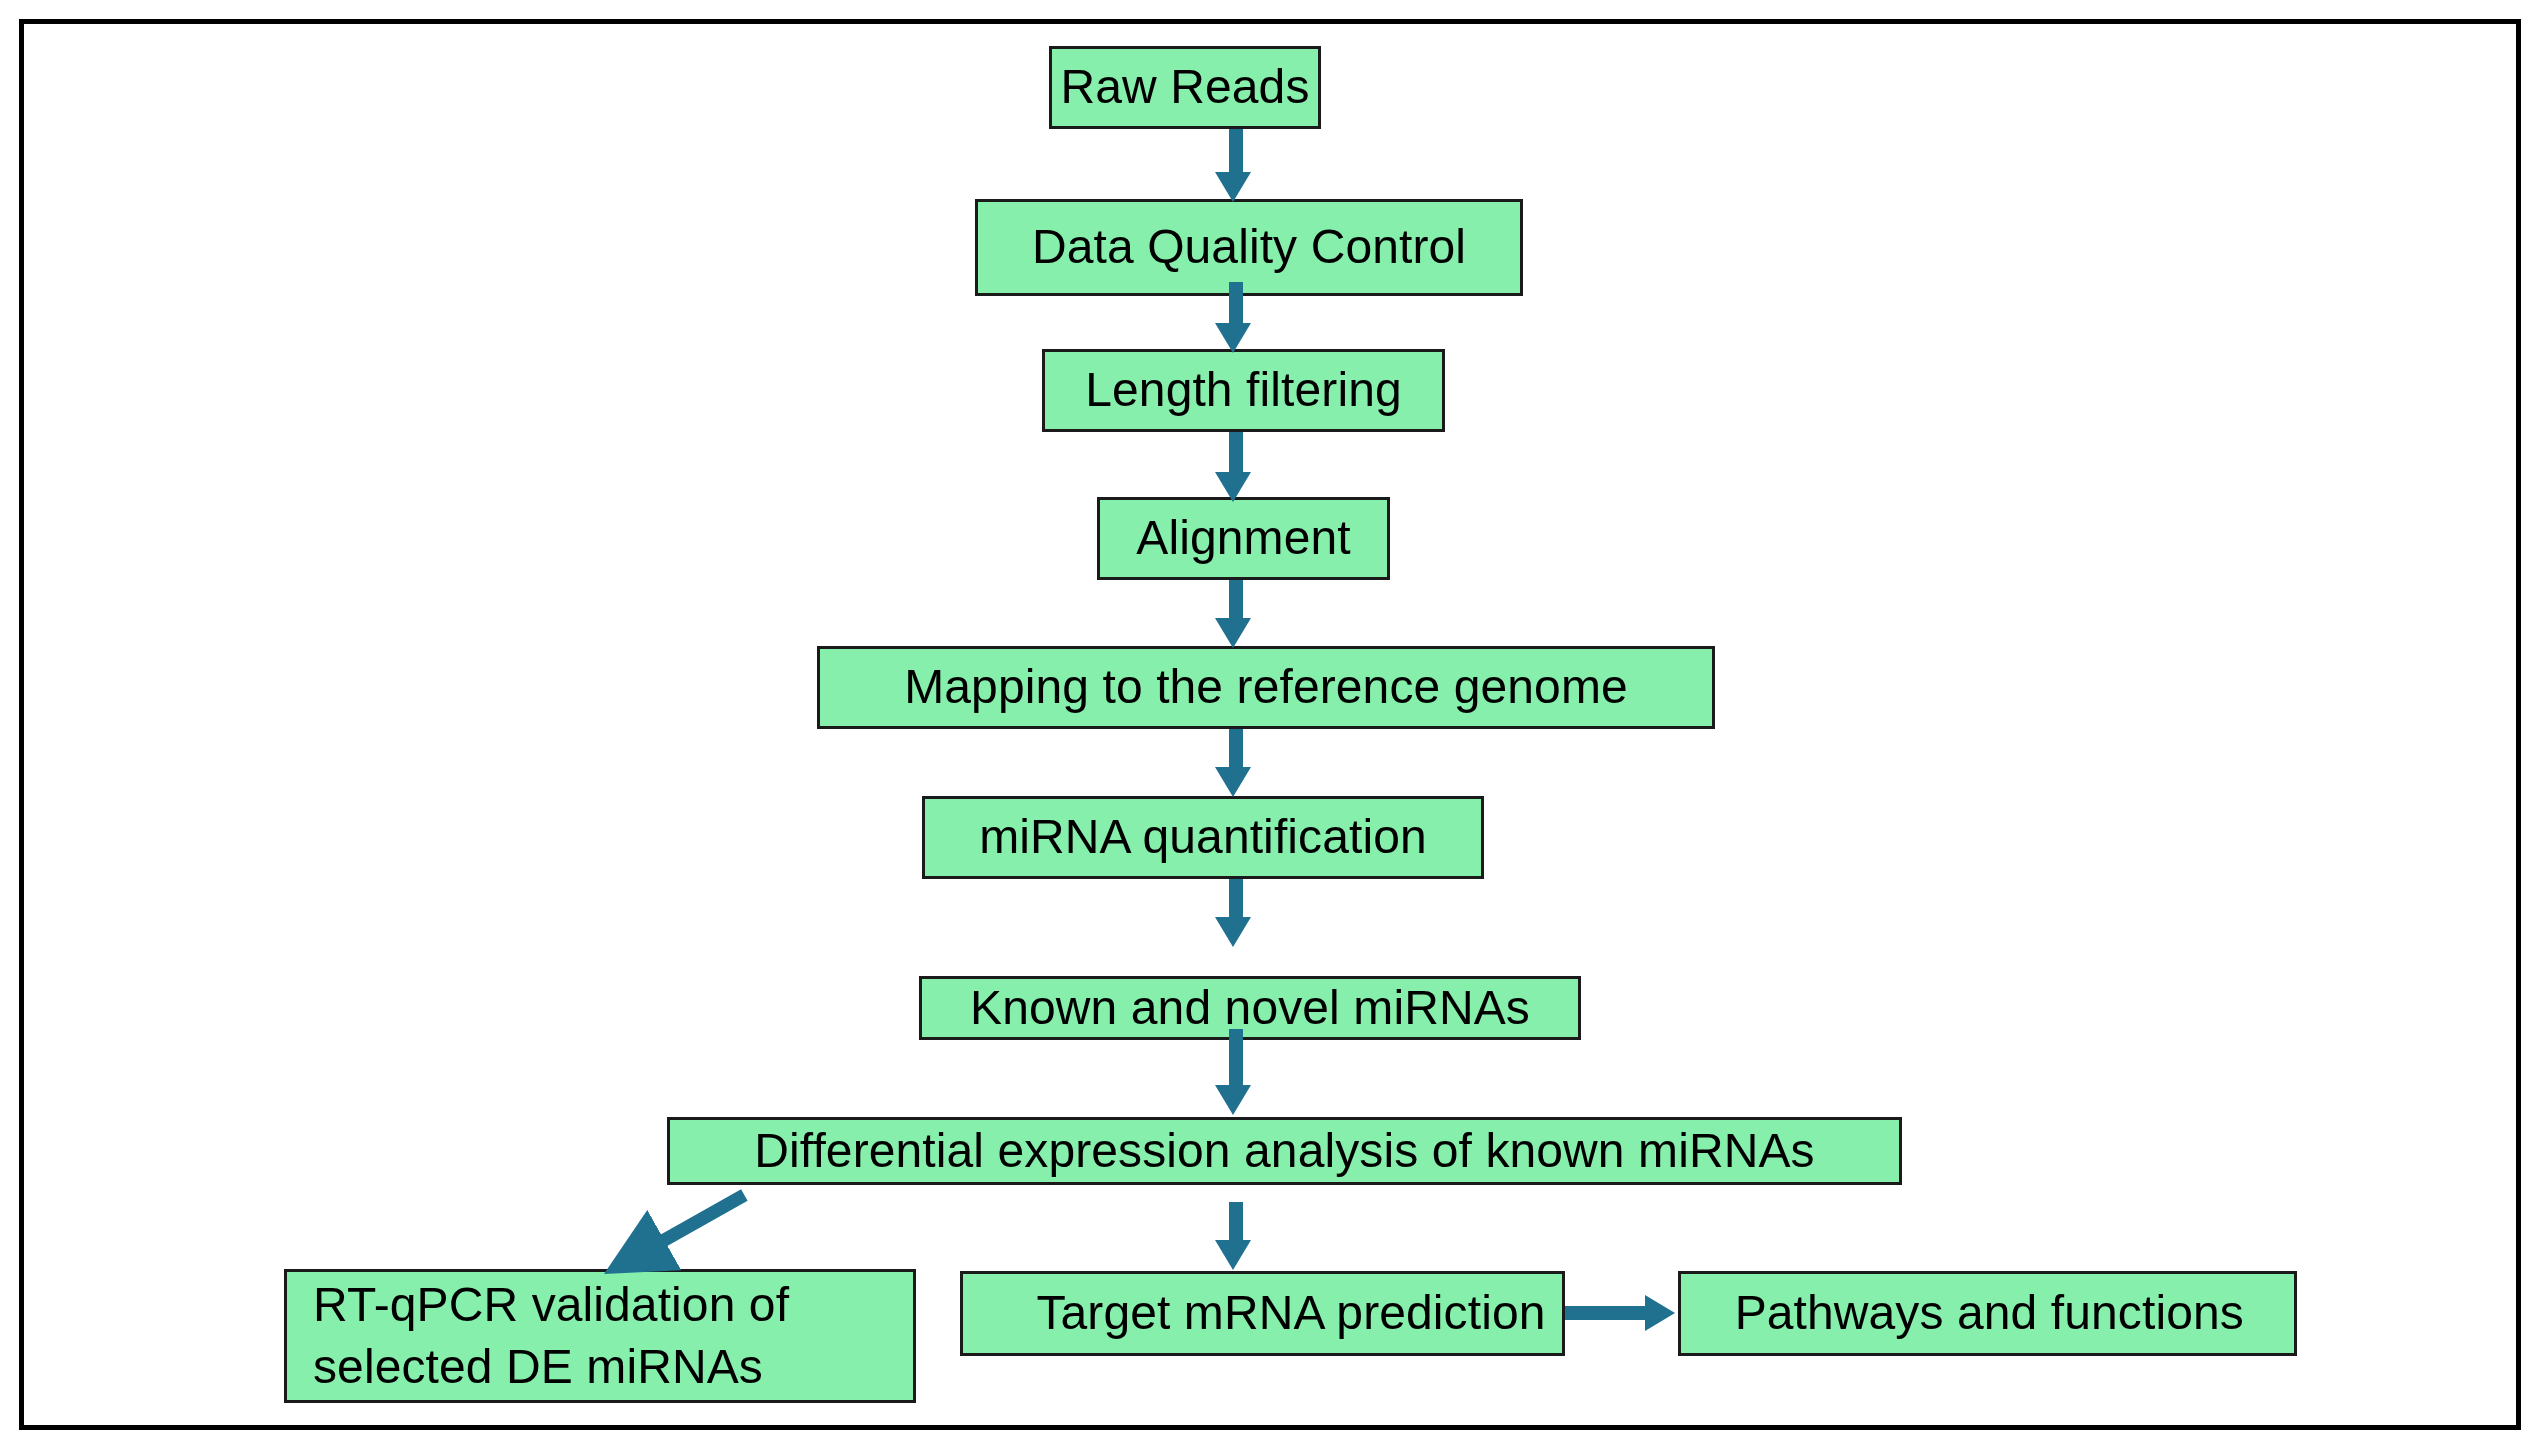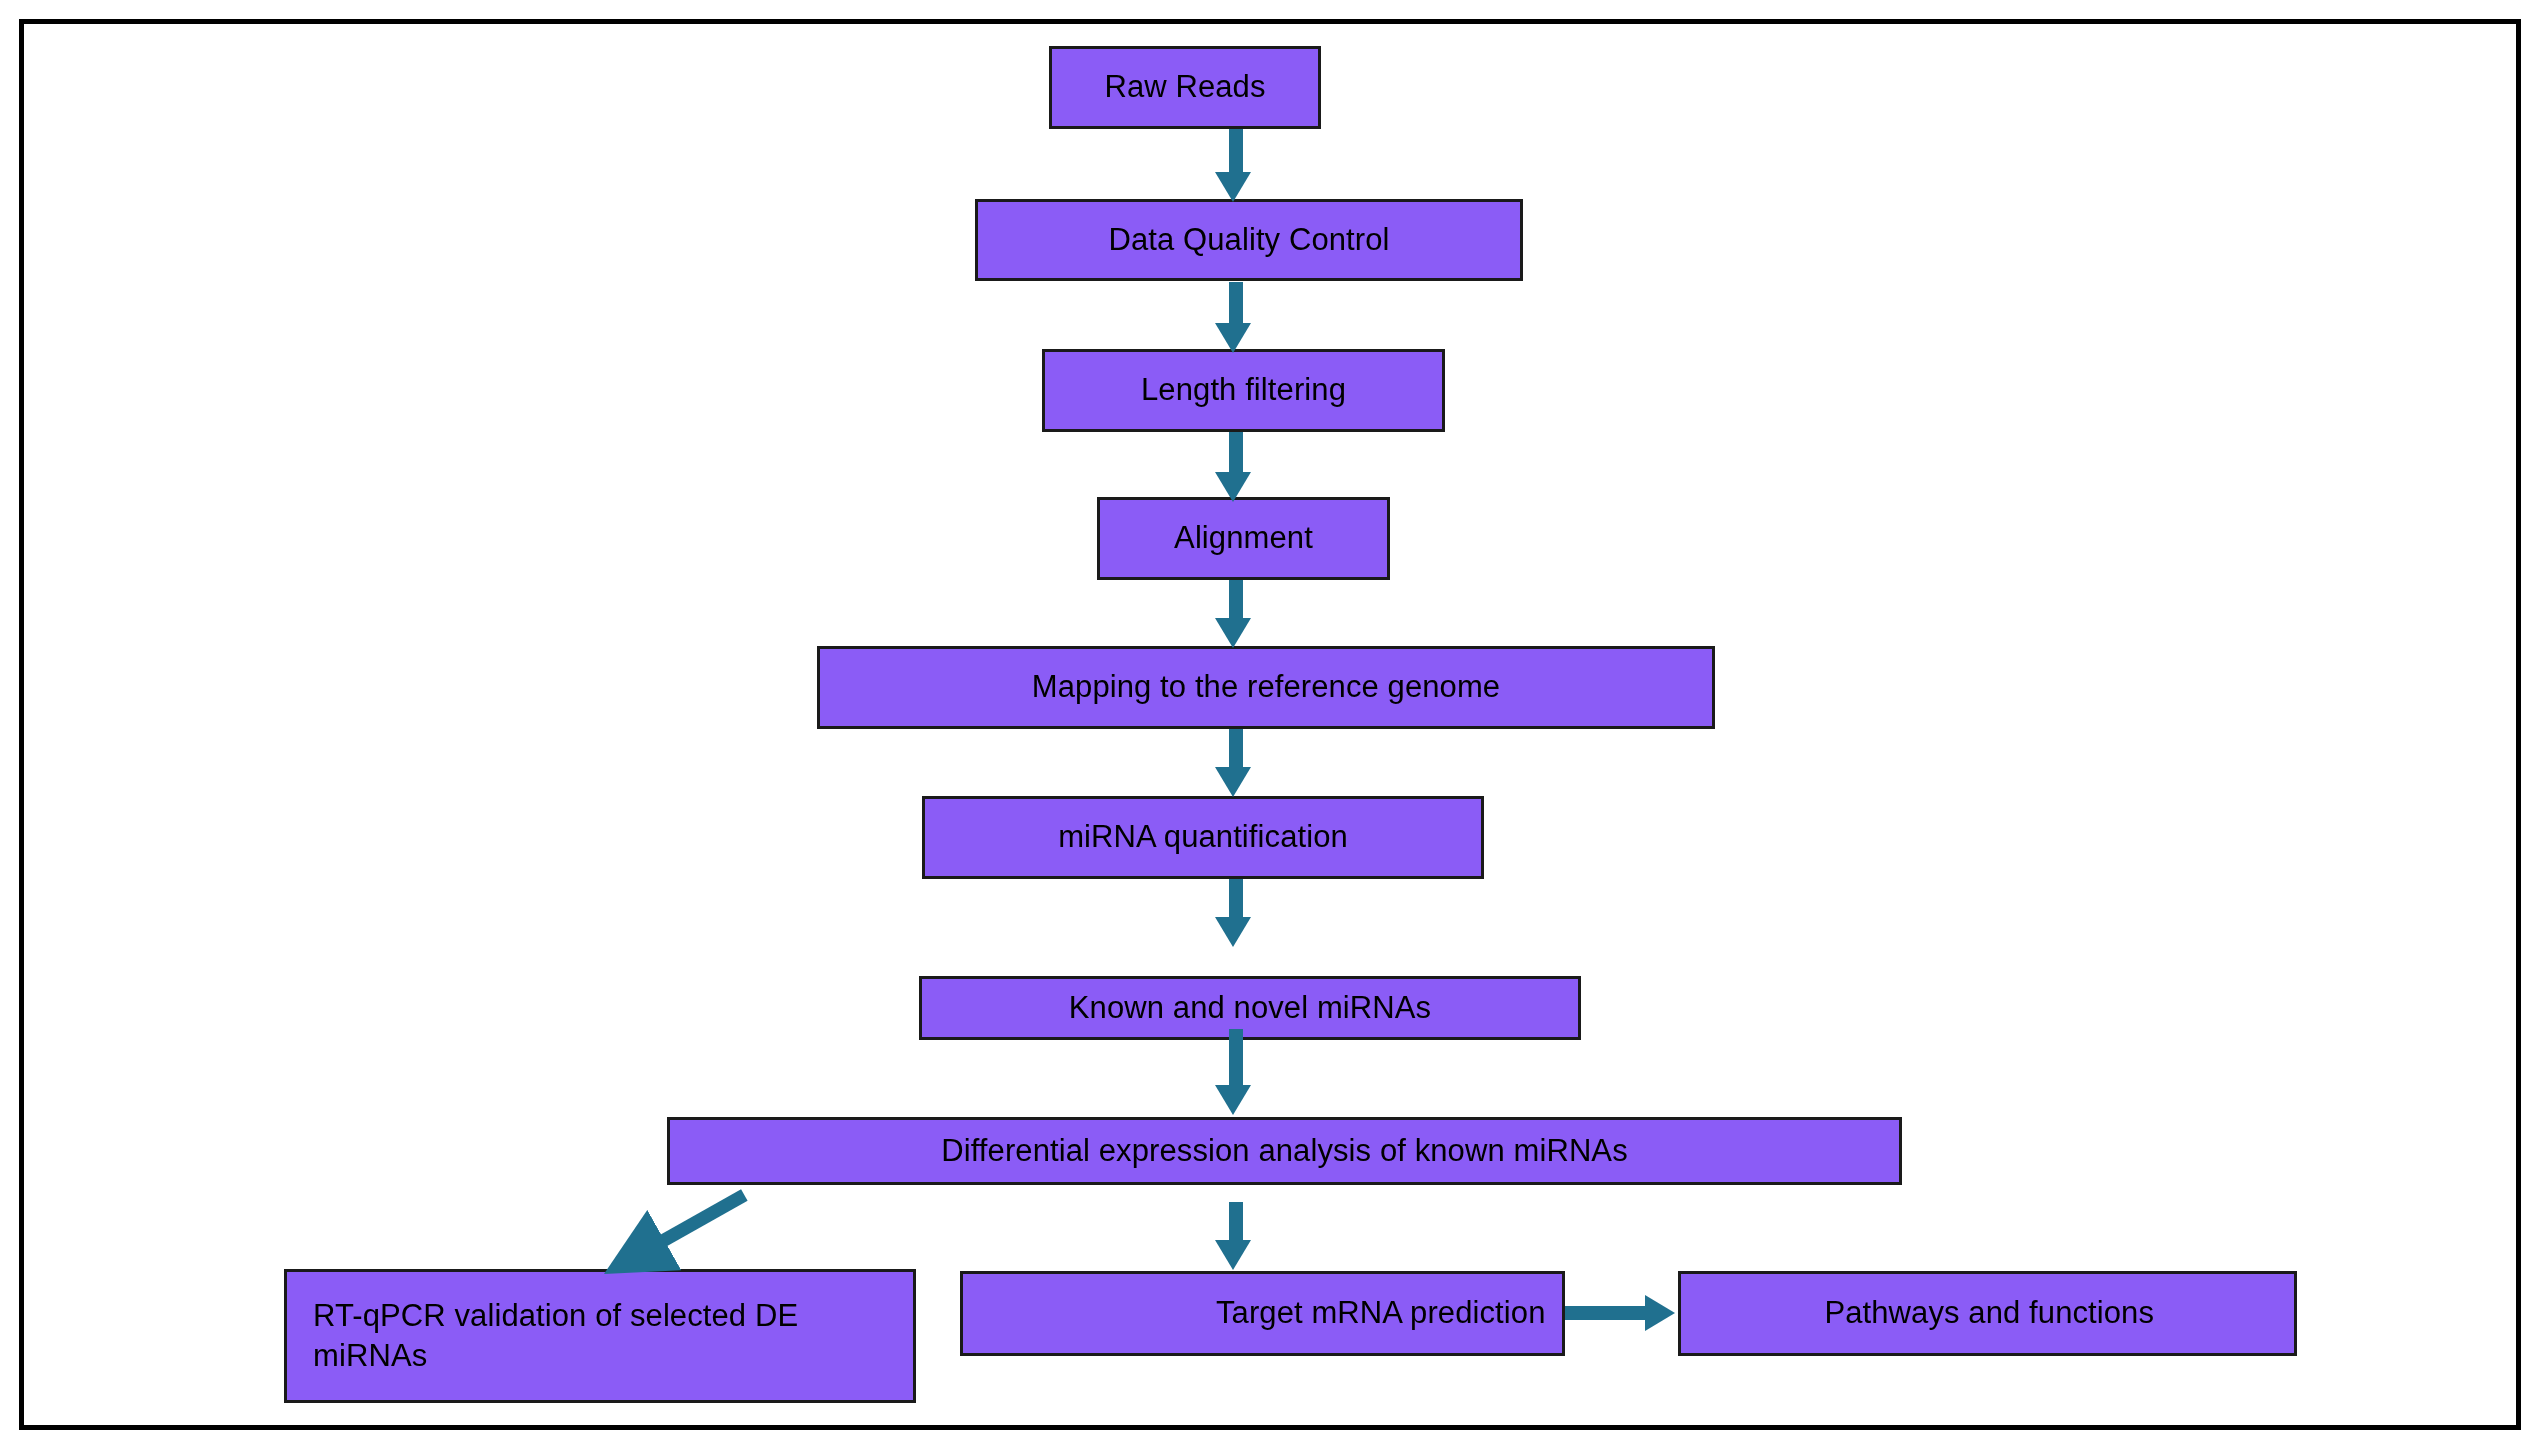--- a/index.html
+++ b/index.html
@@ -25,28 +25,28 @@
     top: 19px;
     width: 2502px;
     height: 1411px;
     border: 5px solid #000000;
     box-sizing: border-box;
     background: #ffffff;
   }
   .node {
     position: absolute;
     box-sizing: border-box;
-    background: #8b5cf6;
+    background: #86efac;
     border: 3.2px solid #1a1a1a;
     display: flex;
     align-items: center;
     justify-content: center;
     color: #000000;
     font-family: "Liberation Sans", sans-serif;
-    font-size: 31px;
+    font-size: 48px;
     line-height: 1.18;
     letter-spacing: 0.1px;
     white-space: nowrap;
     padding: 0 16.5px;
   }
   .node.multiline {
     justify-content: flex-end;
     text-align: left;
     white-space: normal;
     padding: 0 26px;
@@ -89,21 +89,21 @@
 <body>
 
 <div id="canvas">
 
   <div id="outer-frame"></div>
 
   <div class="node" style="left:1049px; top:46px; width:272px; height:83px;">
     <span>Raw Reads</span>
   </div>
 
-  <div class="node" style="left:975px; top:199px; width:548px; height:82px;">
+  <div class="node" style="left:975px; top:199px; width:548px; height:97px;">
     <span>Data Quality Control</span>
   </div>
 
   <div class="node" style="left:1042px; top:349px; width:403px; height:83px;">
     <span>Length filtering</span>
   </div>
 
   <div class="node" style="left:1097px; top:497px; width:293px; height:83px;">
     <span>Alignment</span>
   </div>

